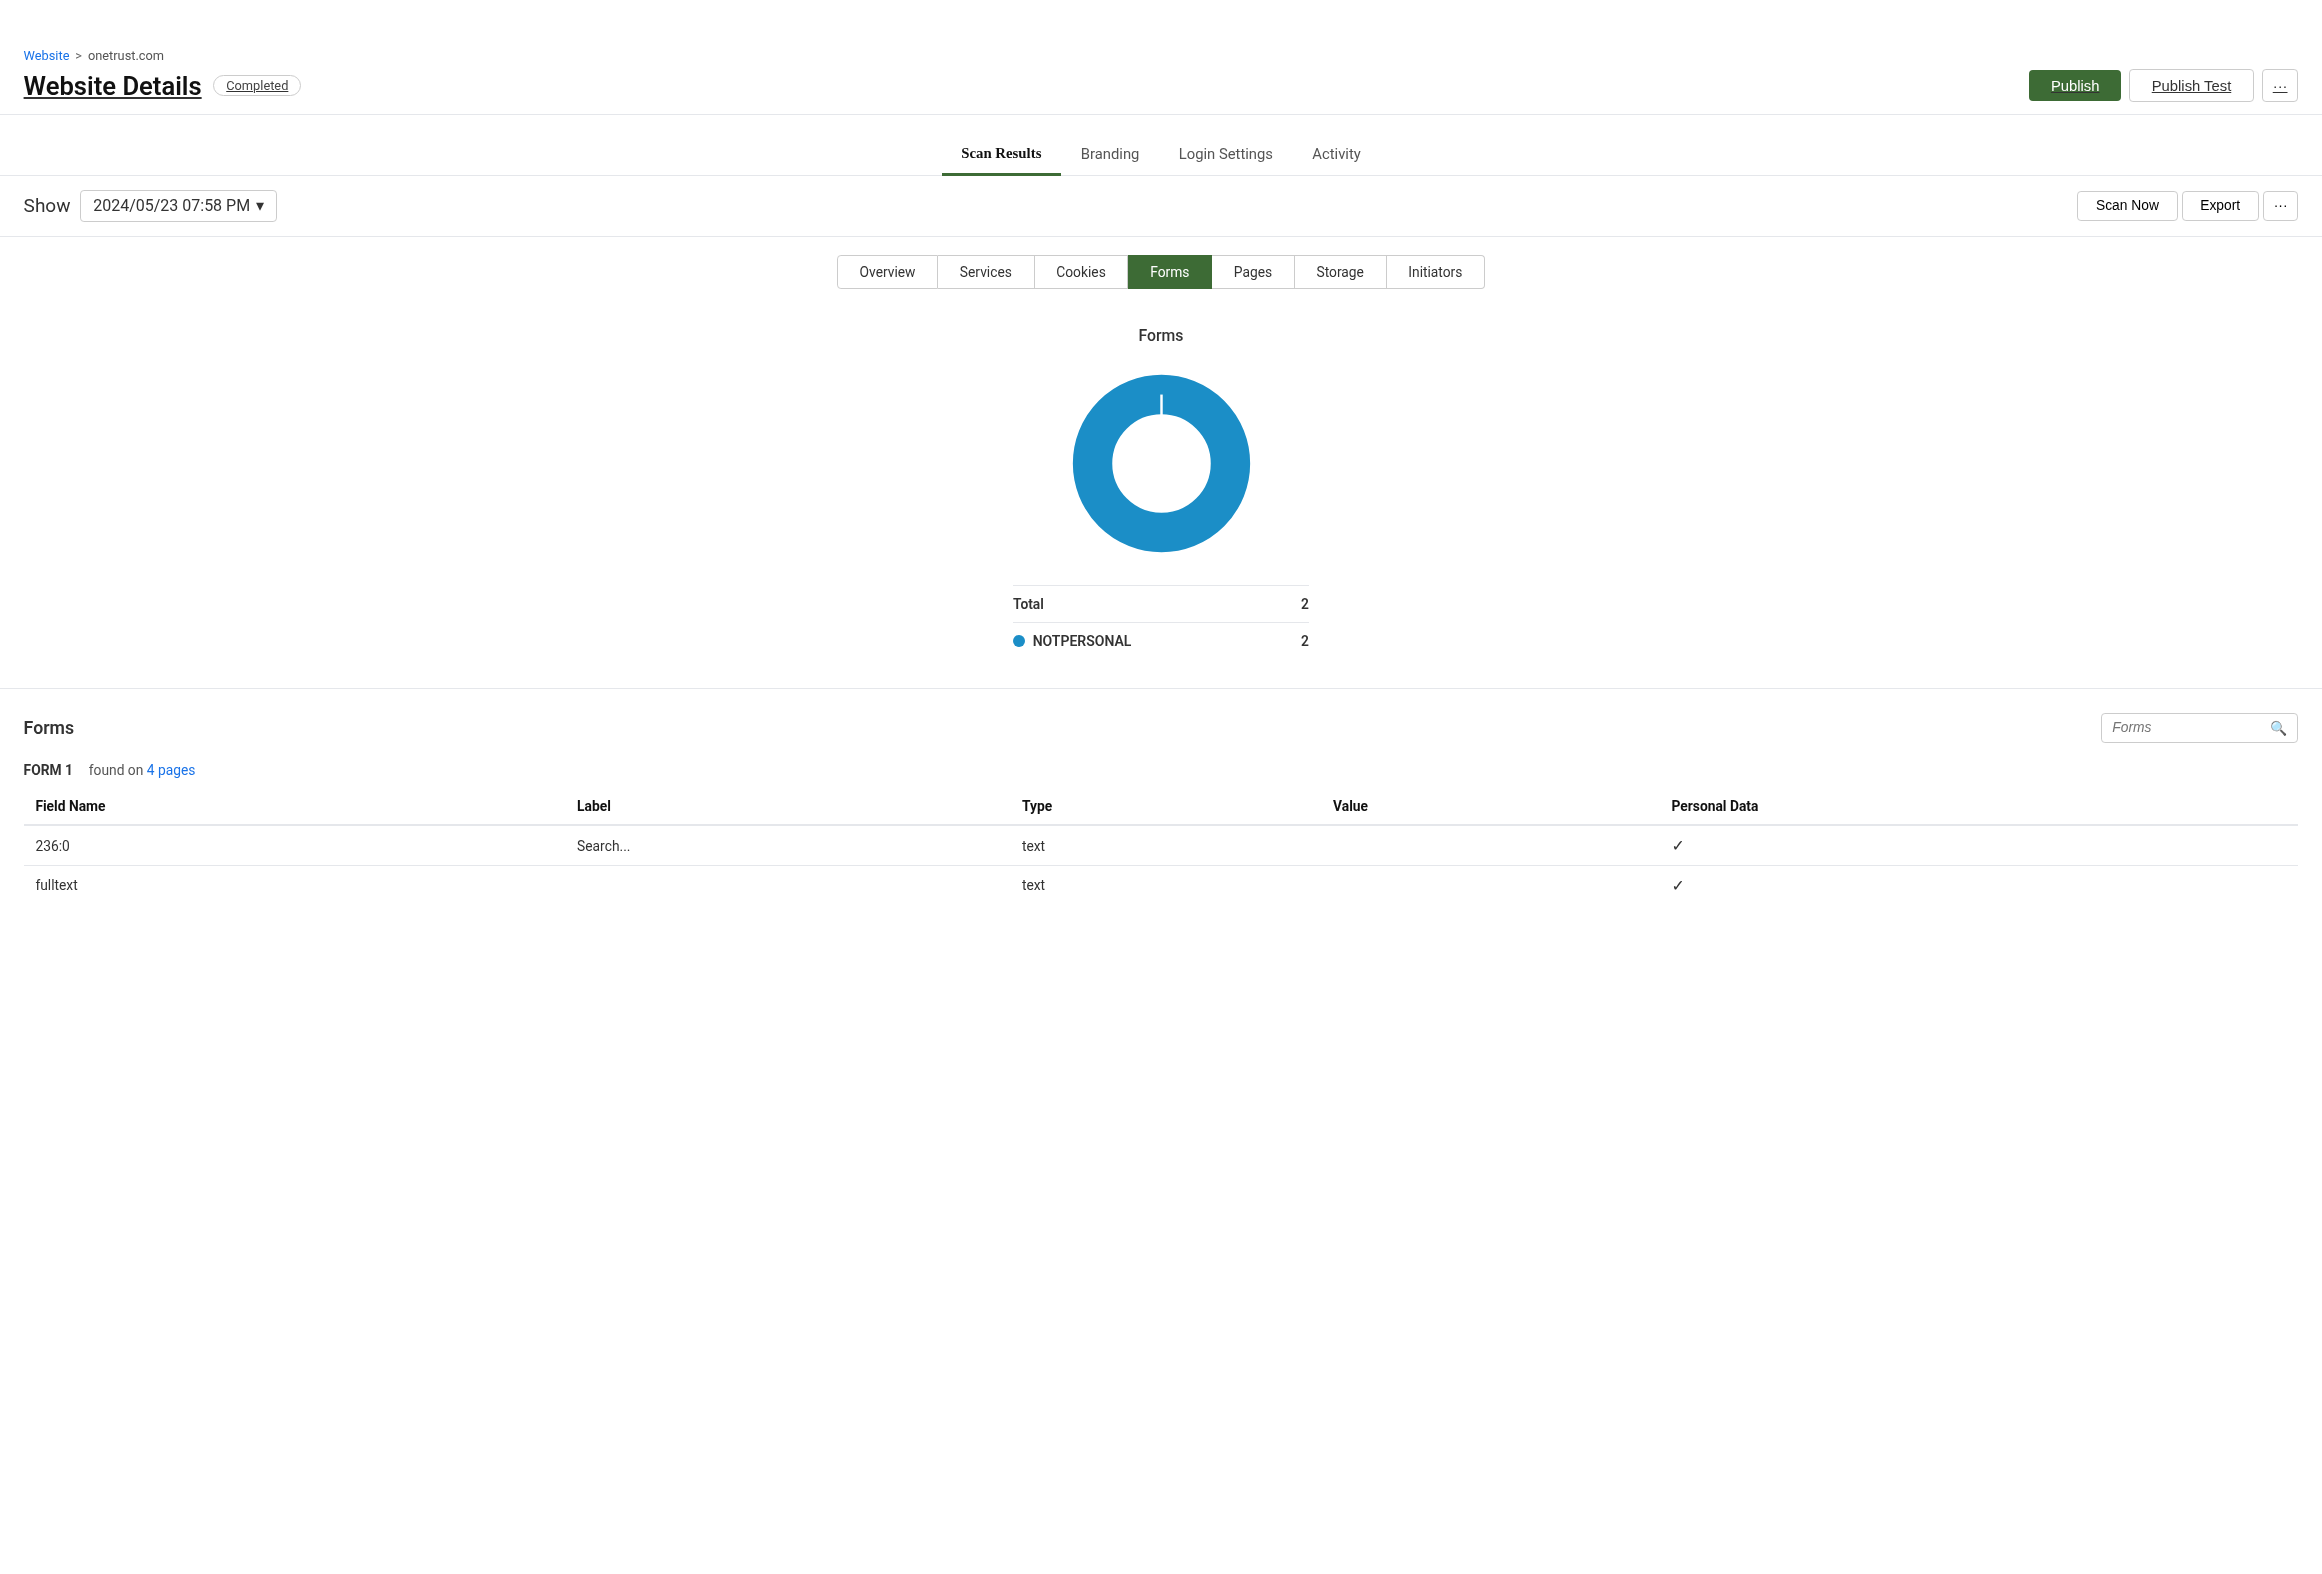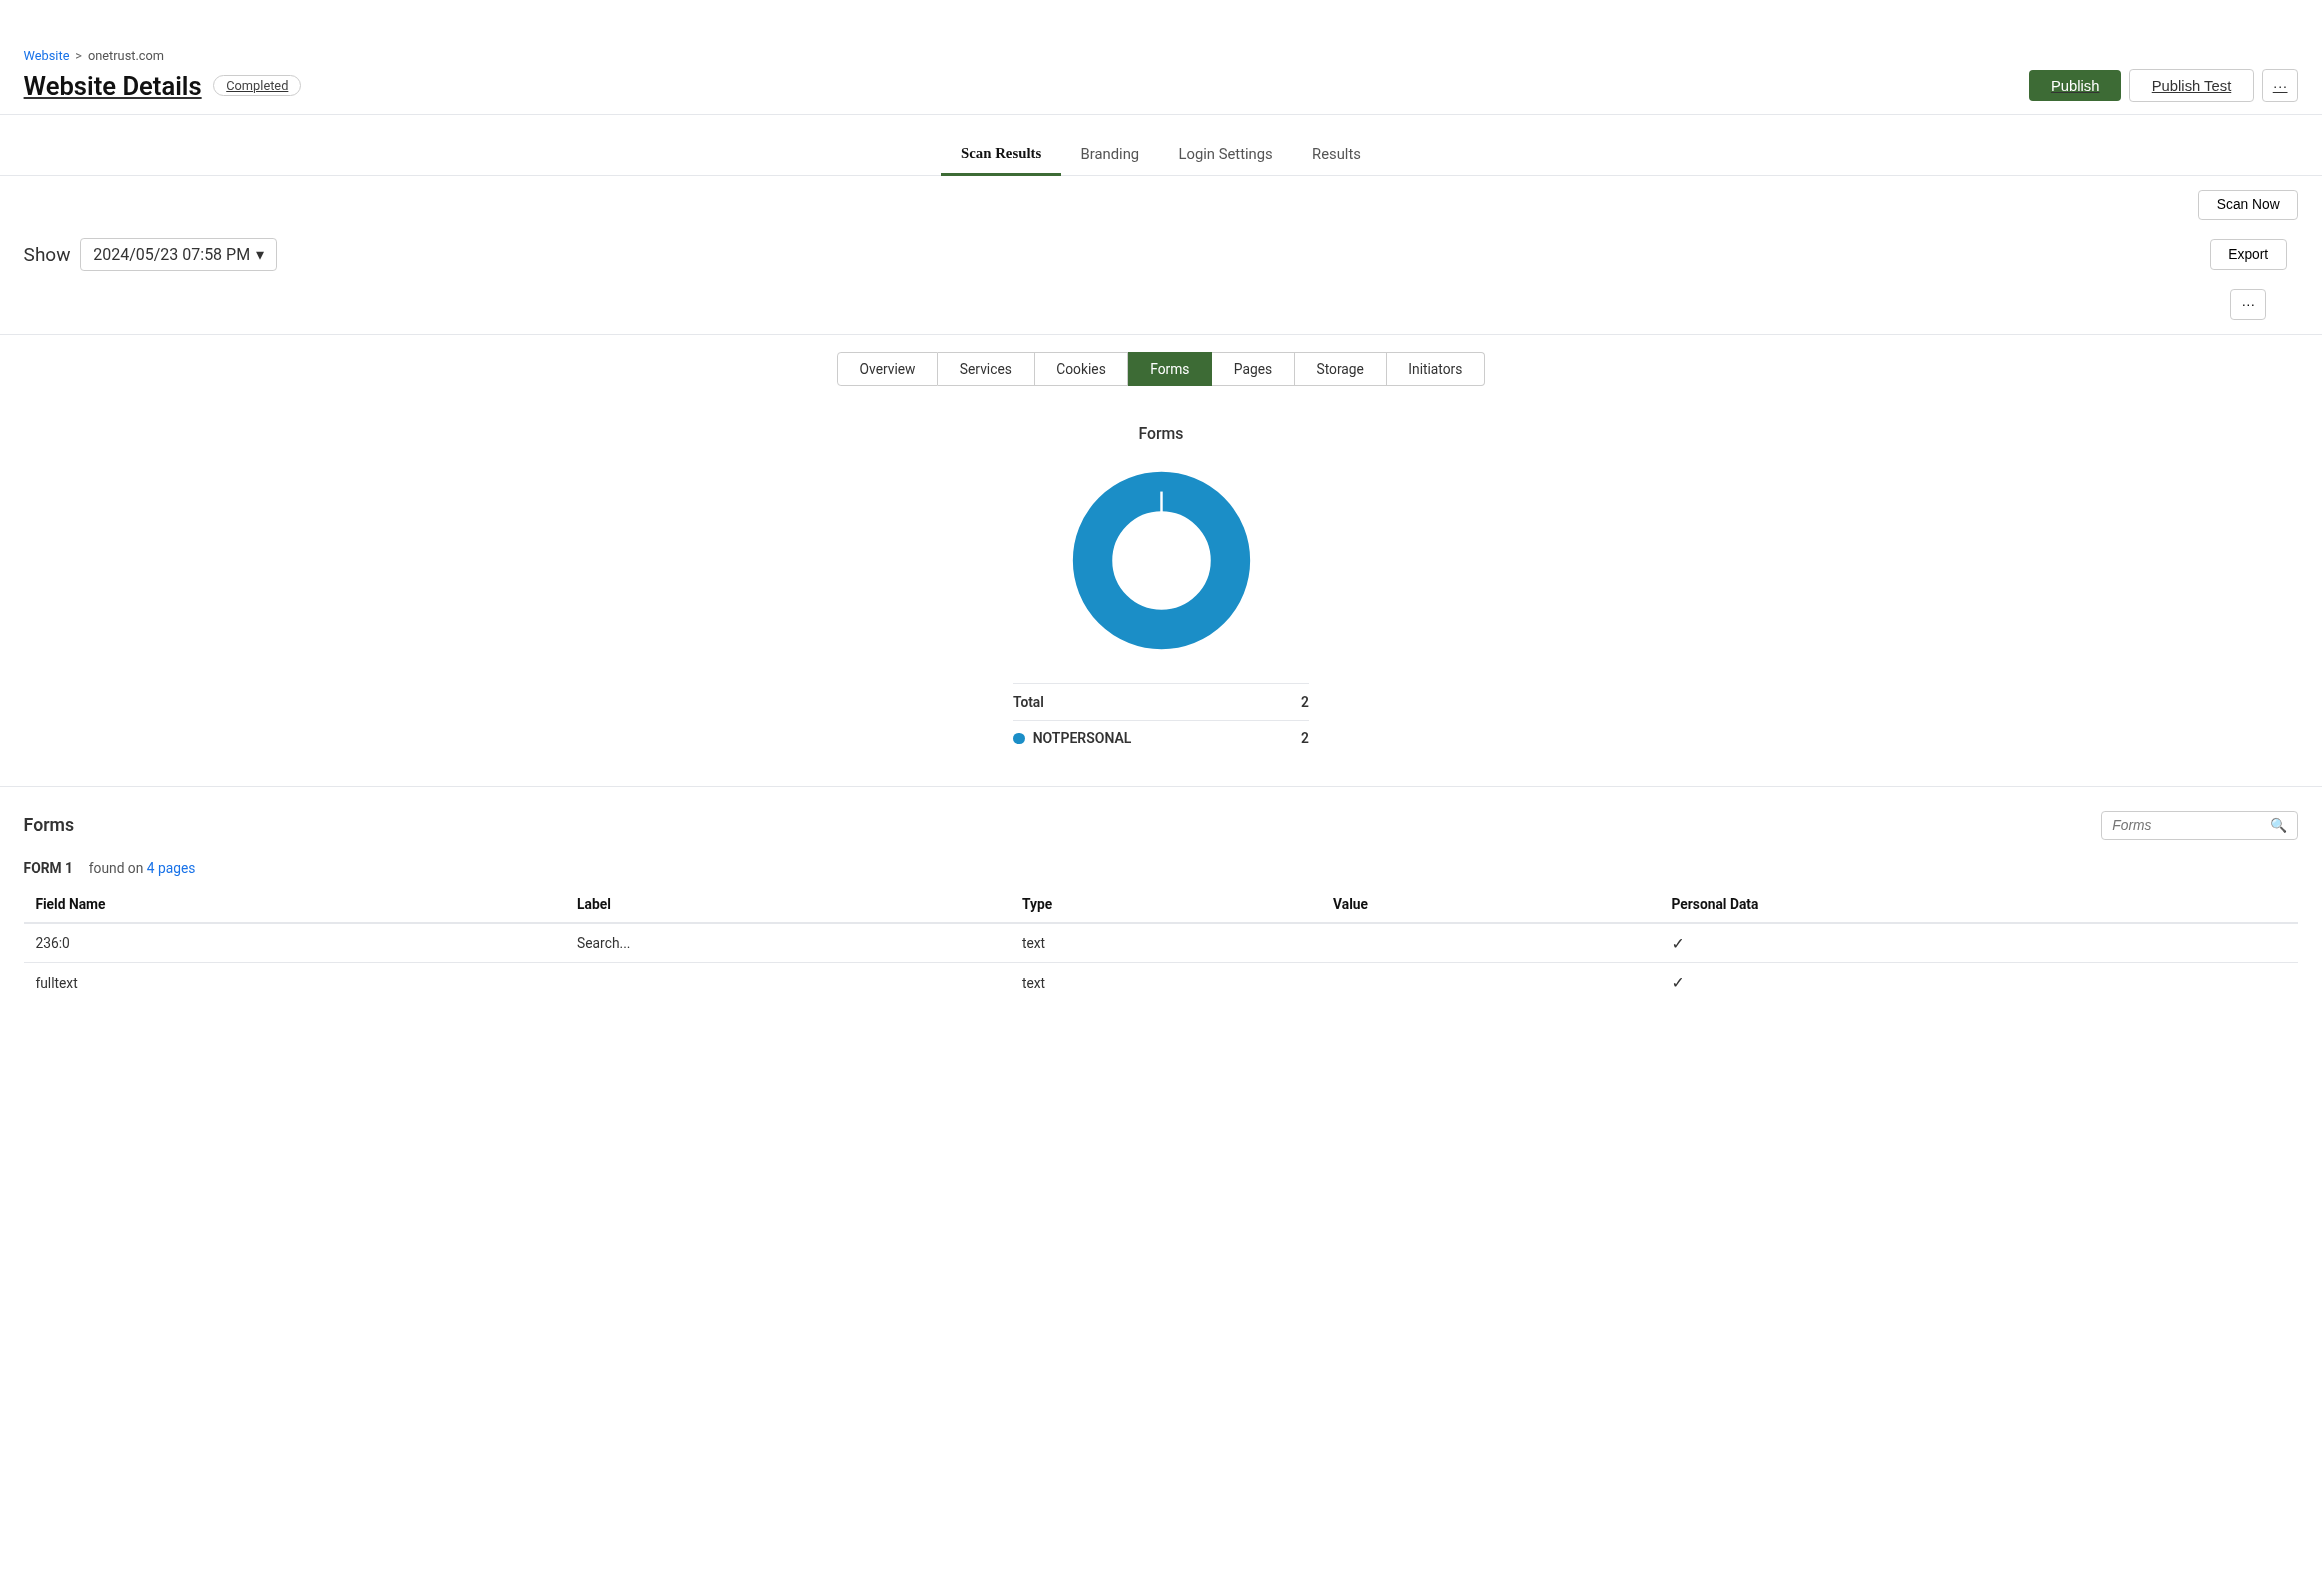--- a/index.html
+++ b/index.html
@@ -22,21 +22,21 @@
     
     .main-tabs { display: flex; justify-content: center; gap: 0; padding: 19.7px 0 0 0; border-bottom: 1px solid #e5e7eb; }
     .main-tab { padding: 9.9px 19.7px; font-size: 14.8px; cursor: pointer; color: #555; border-bottom: 3px solid transparent; margin-bottom: -1px; }
     .main-tab.active { color: #111; font-weight: 600; border-bottom: 3px solid #3d6b35; font-family: Liberation Serif, serif; }
 
     
     .toolbar { display: flex; align-items: center; justify-content: space-between; padding: 13.8px 23.6px; border-bottom: 1px solid #e5e7eb; background: #fff; }
     .toolbar-left { display: flex; align-items: center; gap: 9.9px; }
     .show-label { font-size: 19px; color: #333; }
     .date-select { display: flex; align-items: center; gap: 5.9px; border: 1px solid #ccc; border-radius: 3.9px; padding: 5.9px 11.8px; font-size: 16px; cursor: pointer; background: #fff; }
-    .toolbar-right { display: flex; align-items: center; gap: 19px; flex-direction: column; }
+    .toolbar-right { display: flex; align-items: center; gap: 4px; }
     .btn-scan { background: #fff; border: 1px solid #ccc; border-radius: 3.9px; padding: 6.9px 17.7px; font-size: 13.8px; cursor: pointer; }
     .btn-export { background: #fff; border: 1px solid #ccc; border-radius: 3.9px; padding: 6.9px 17.7px; font-size: 13.8px; cursor: pointer; }
     .btn-dots { background: #fff; border: 1px solid #ccc; border-radius: 3.9px; padding: 6.9px 9.9px; font-size: 13.8px; cursor: pointer; }
 
     
     .sub-tabs { display: flex; justify-content: center; gap: 0; padding: 17.7px 0; }
     .sub-tab { padding: 7.9px 21.7px; font-size: 13.8px; cursor: pointer; color: #333; border: 1px solid #ccc; background: #fff; }
     .sub-tab:first-child { border-radius: 3.9px 0 0 3.9px; }
     .sub-tab:last-child { border-radius: 0 3.9px 3.9px 0; }
     .sub-tab + .sub-tab { border-left: none; }
@@ -97,21 +97,21 @@
         <span>···</span>
       </button>
     </div>
   </div>
 </div>
 
 <div class="main-tabs">
   <div class="main-tab active">Scan Results</div>
   <div class="main-tab">Branding</div>
   <div class="main-tab">Login Settings</div>
-  <div class="main-tab">Results</div>
+  <div class="main-tab">Activity</div>
 </div>
 
 <div class="toolbar">
   <div class="toolbar-left">
     <span class="show-label">Show</span>
     <div class="date-select">
       <span>2024/05/23 07:58 PM</span>
       <span>▾</span>
     </div>
   </div>

